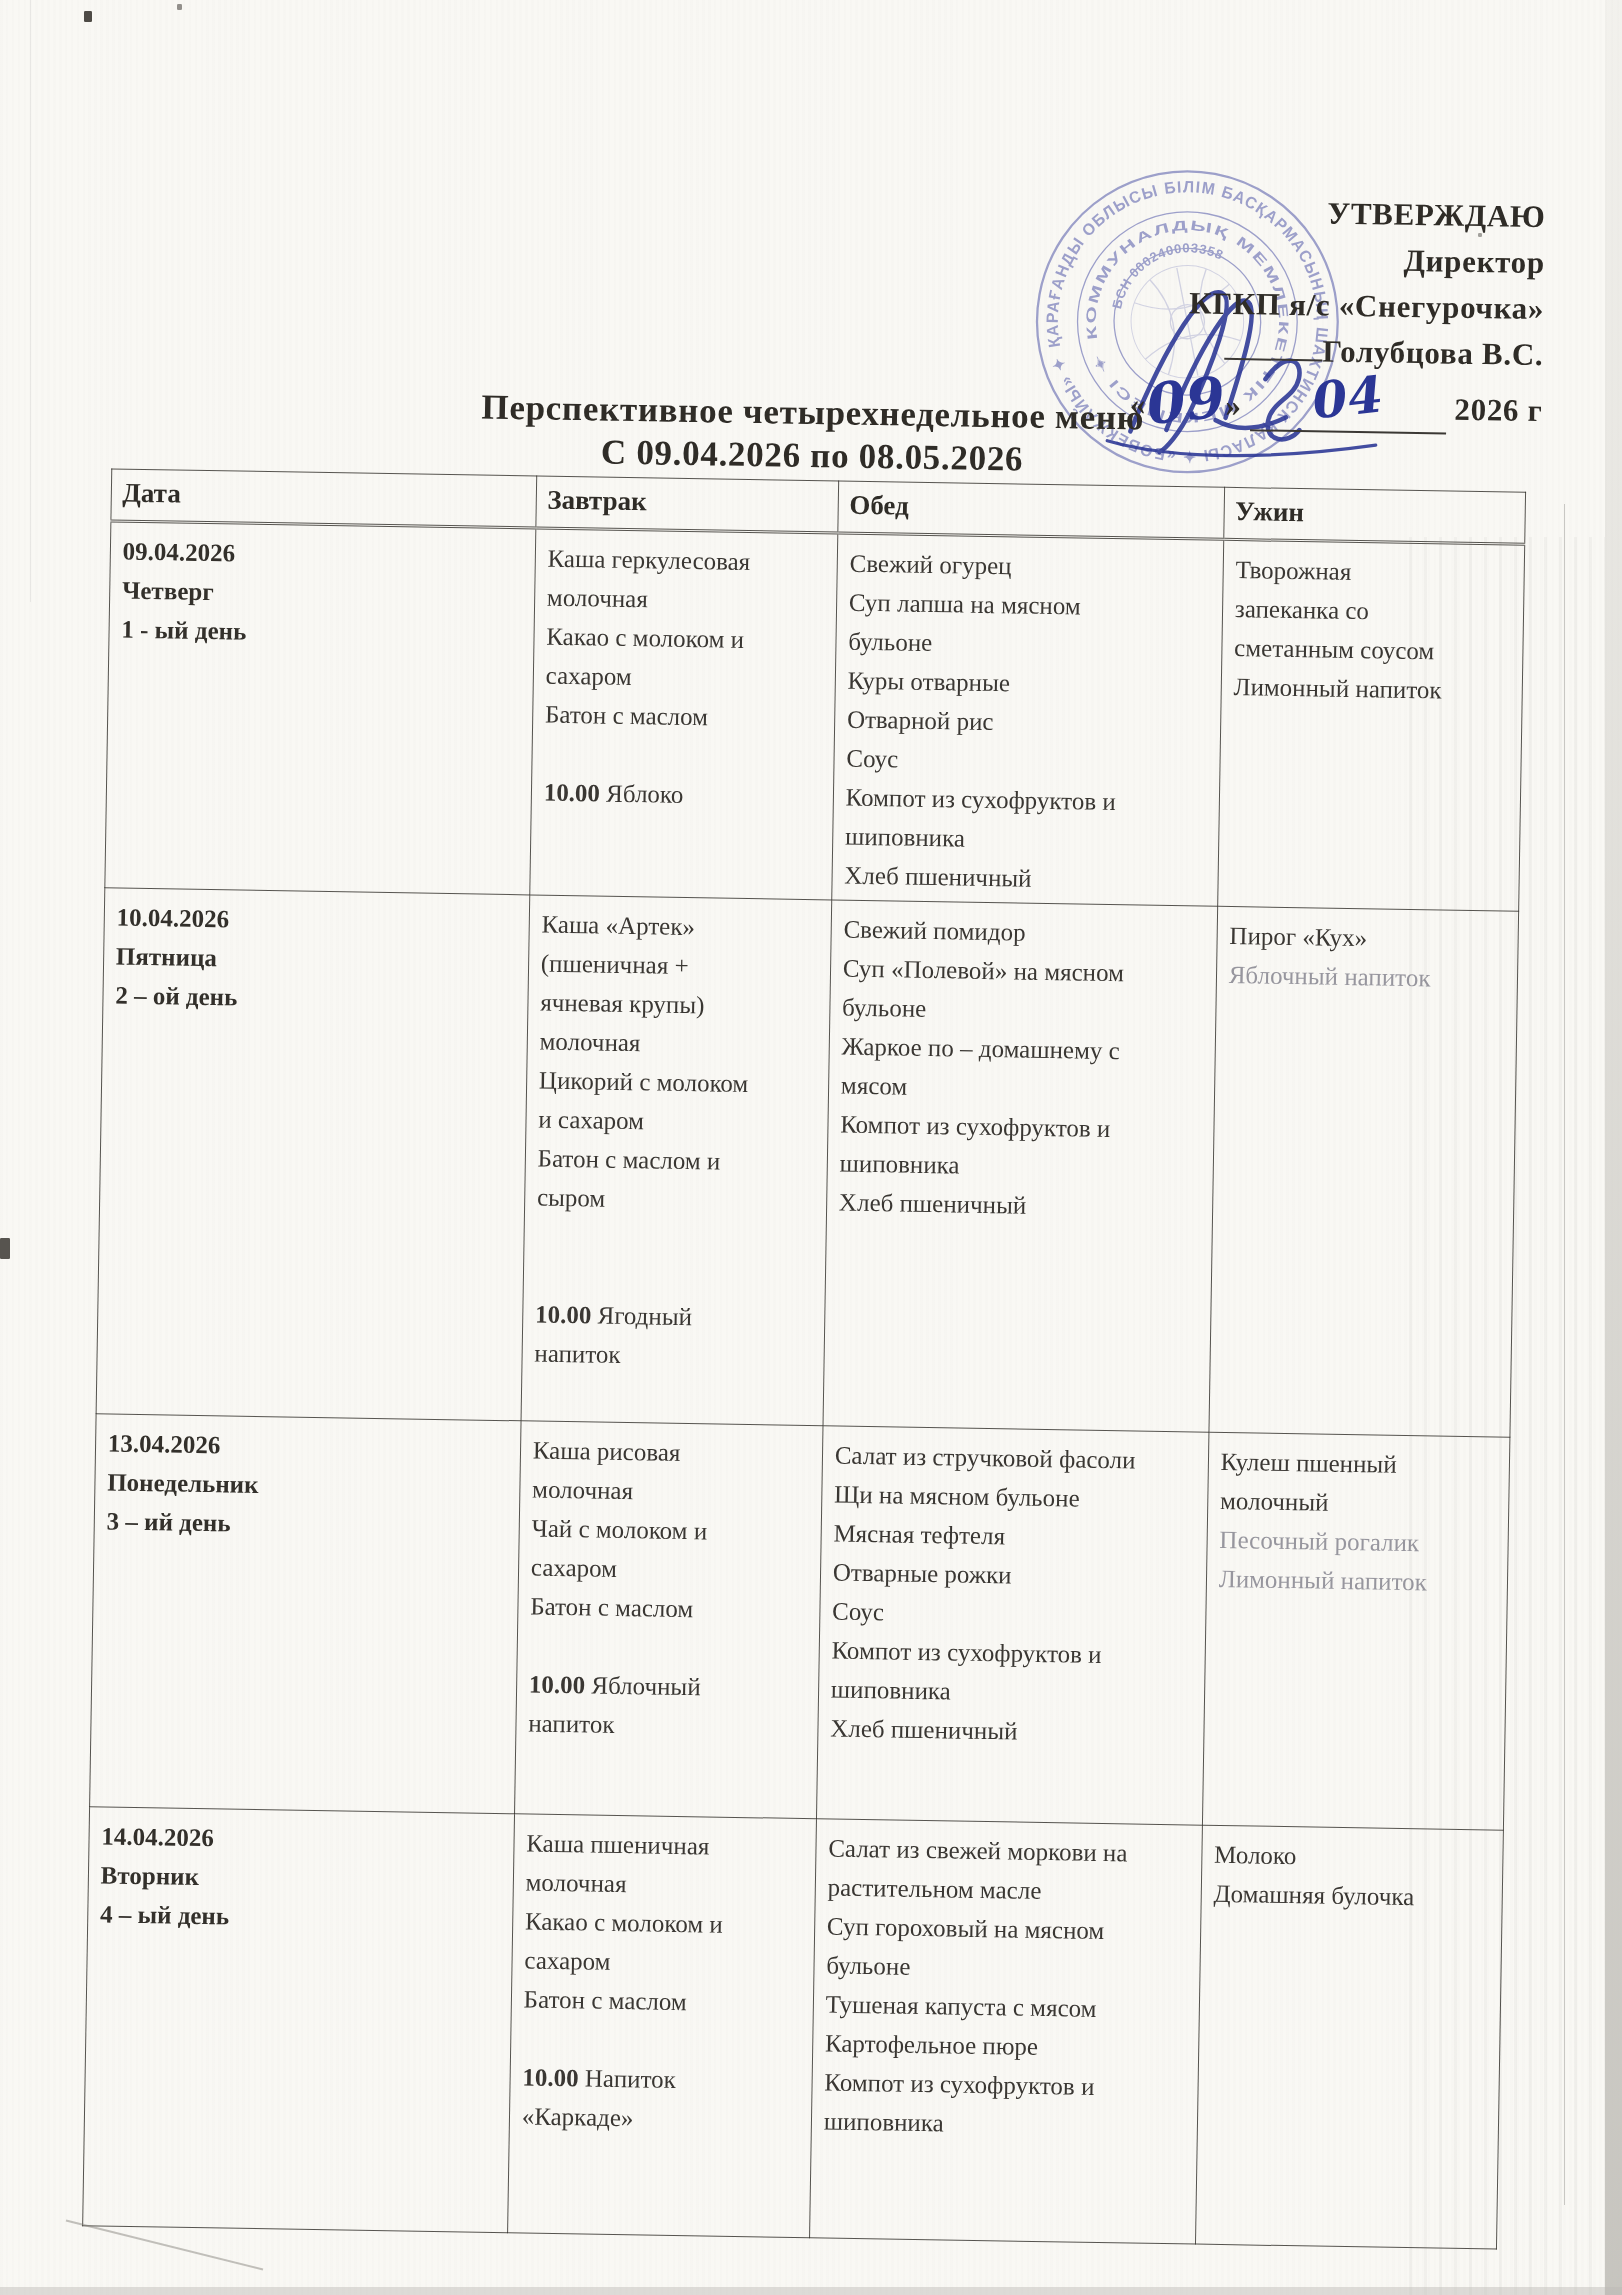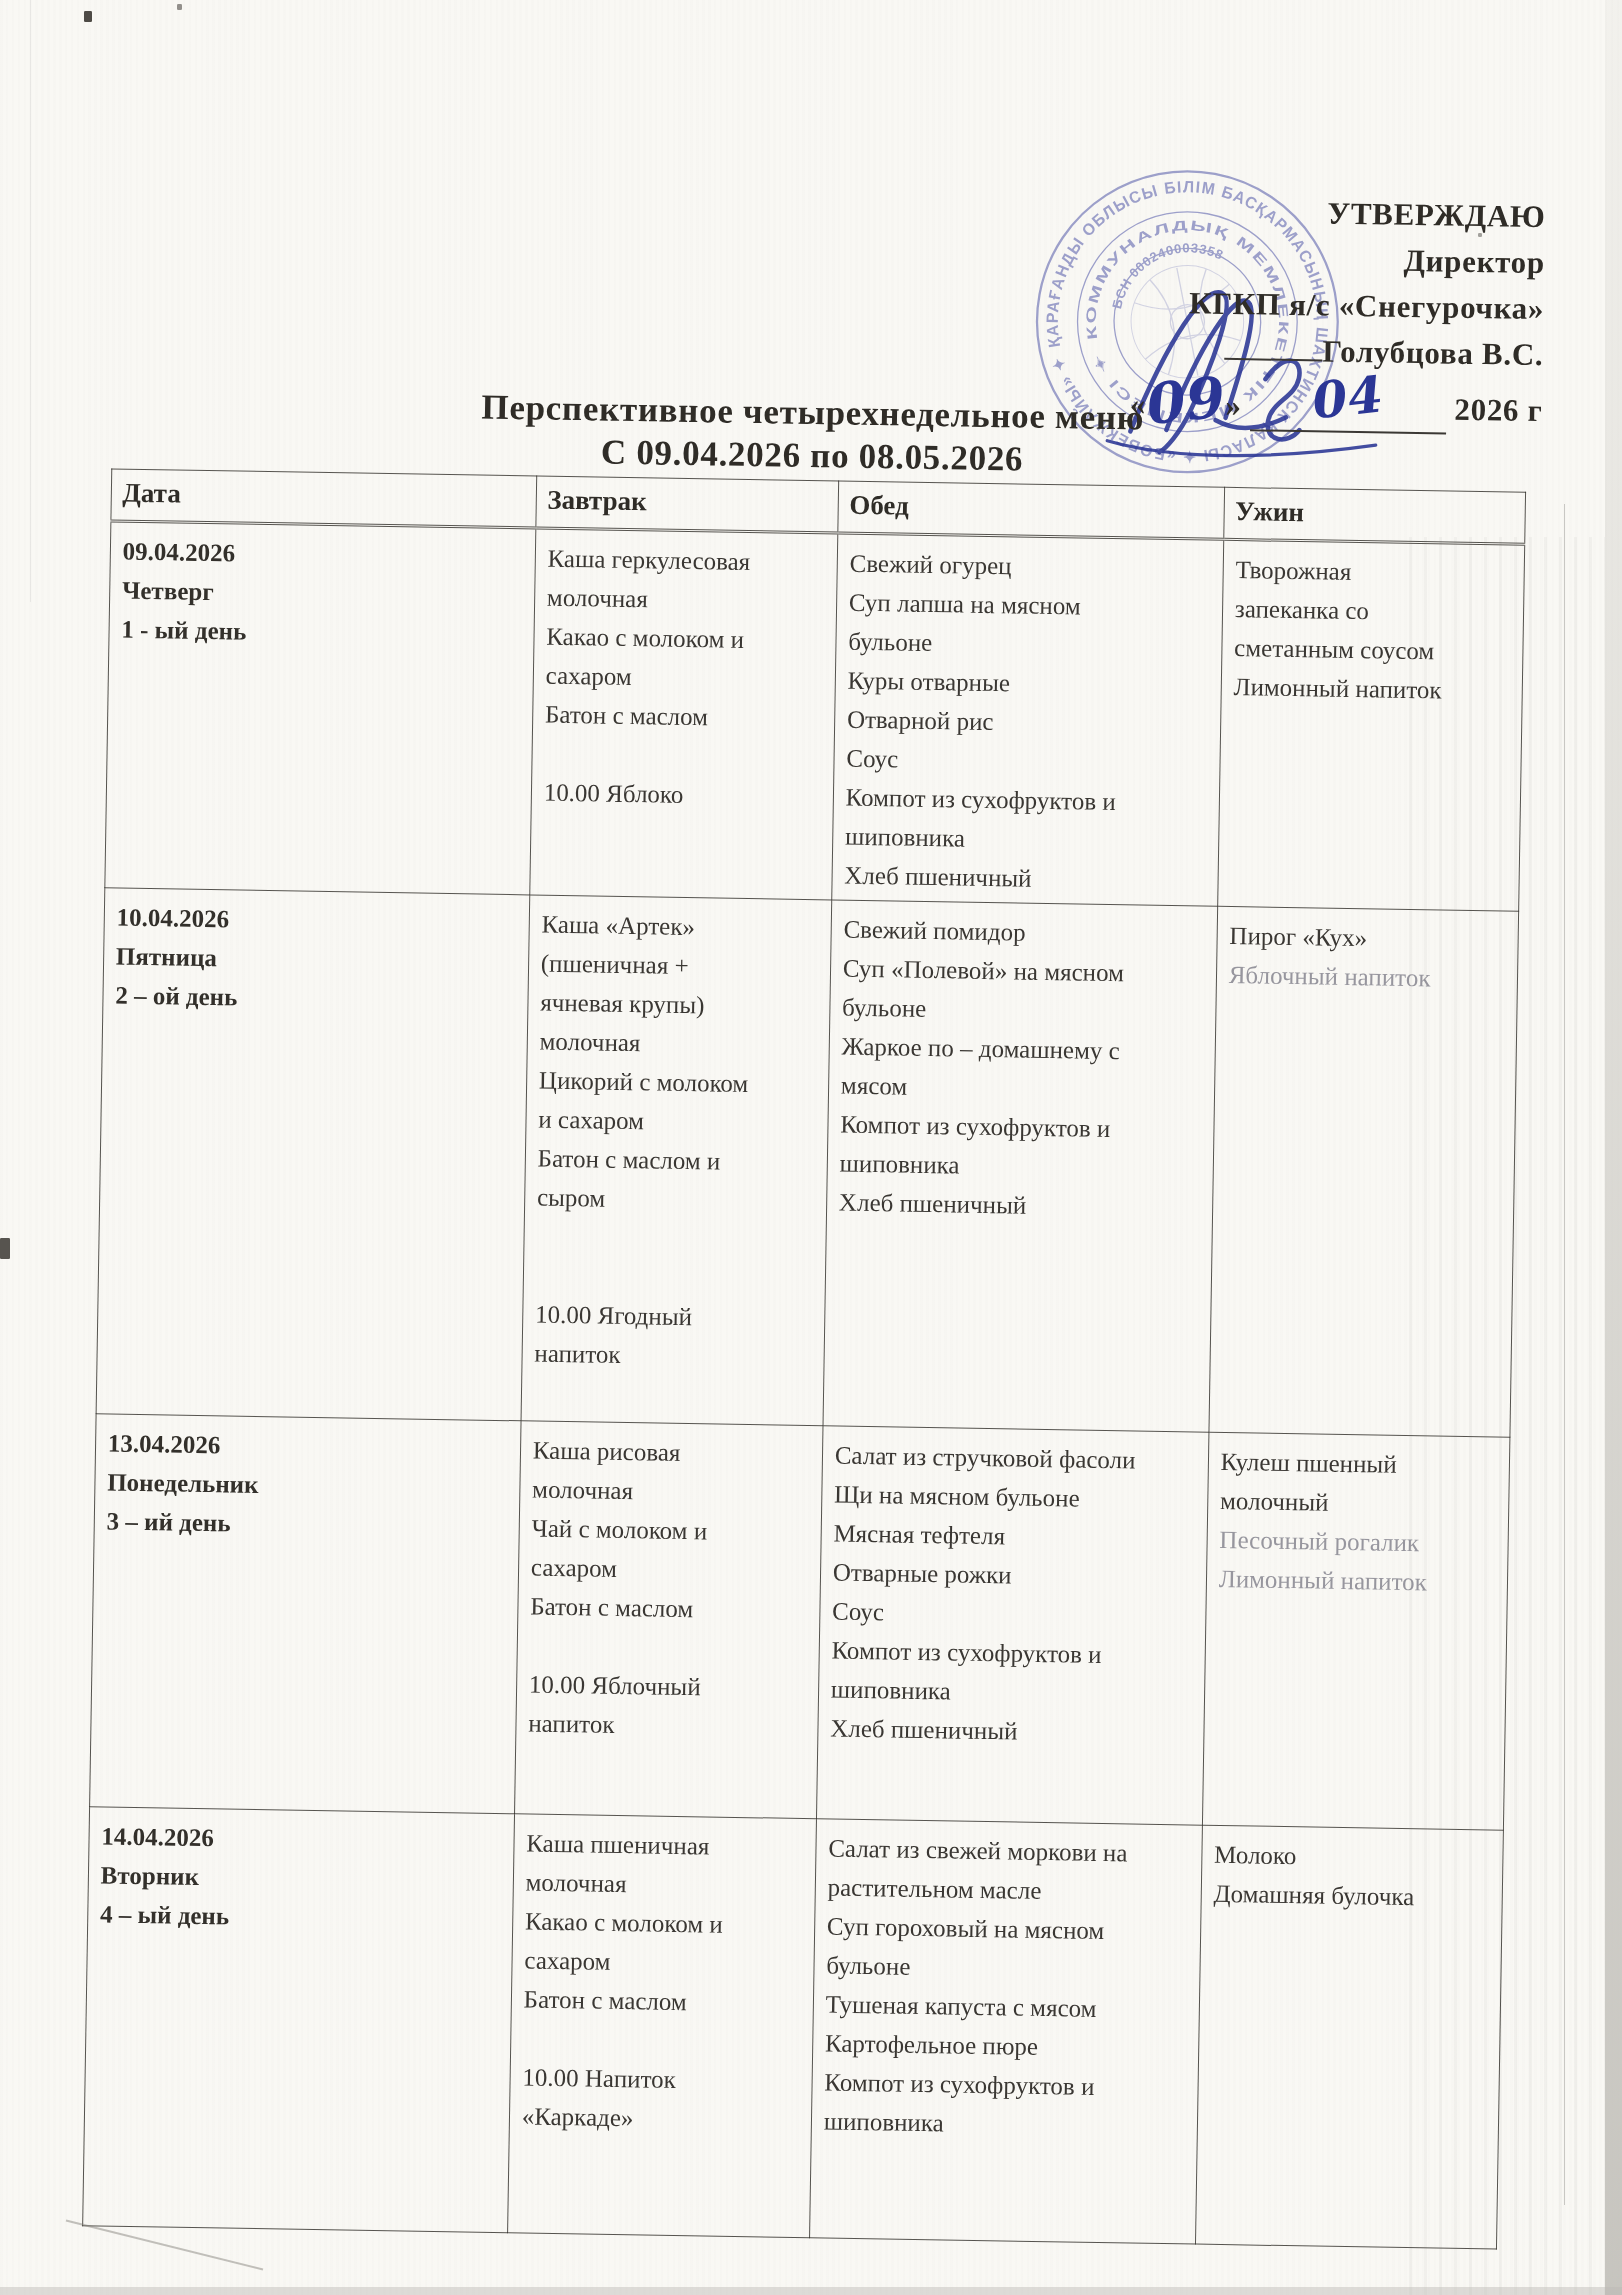--- a/index.html
+++ b/index.html
@@ -46,21 +46,21 @@
     font-size:27px;font-weight:bold;text-align:left;height:42px;
     padding:2.6px 0 5.2px 10.5px;vertical-align:middle;color:#2f2c27;
     border-bottom:3.3px double rgba(45,42,37,.8);
   }
   .menu td{
     vertical-align:top;padding:9.2px 3.9px 5.2px 11.8px;
     font-size:25px;line-height:39px;color:#3a3733;
   }
   .menu td.c-date{font-weight:bold;color:#33302b;}
   .line{white-space:nowrap;height:39px;}
-  .tm{font-weight:normal;}
+  .tm{font-weight:bold;}
   .faded{color:#97969e;}
 
   
   .stamp{position:absolute;left:1025px;top:156px;width:319px;height:319px;opacity:.58;}
   .stamp text{font-family:"Liberation Sans",sans-serif;font-weight:bold;fill:#5b61ad;}
   .signature{position:absolute;left:1067px;top:259px;width:380px;height:203px;opacity:.88;}
 
   
   .band-right{position:absolute;top:0;right:0;width:18.3px;height:100%;
     background:linear-gradient(180deg,rgba(206,204,198,.15) 0%,rgba(199,197,191,.55) 45%,rgba(193,191,185,.9) 100%);}

